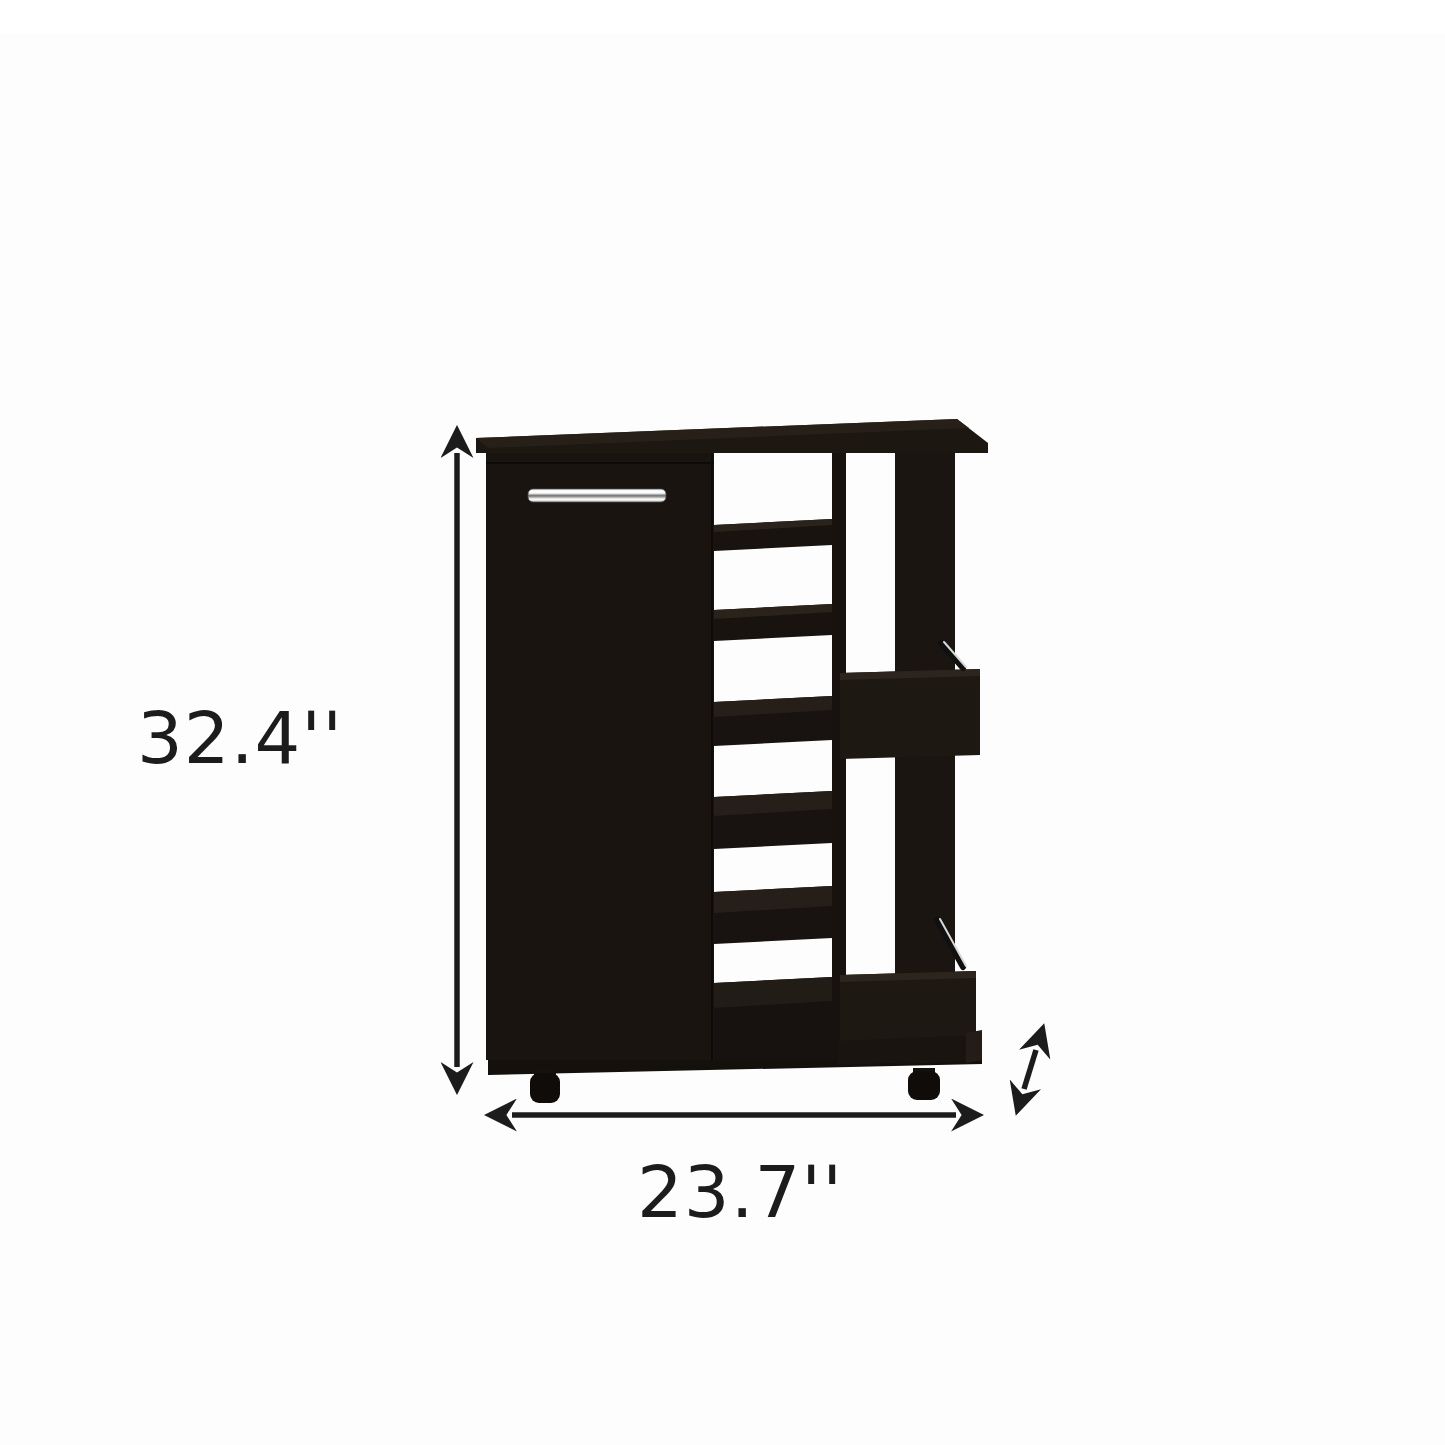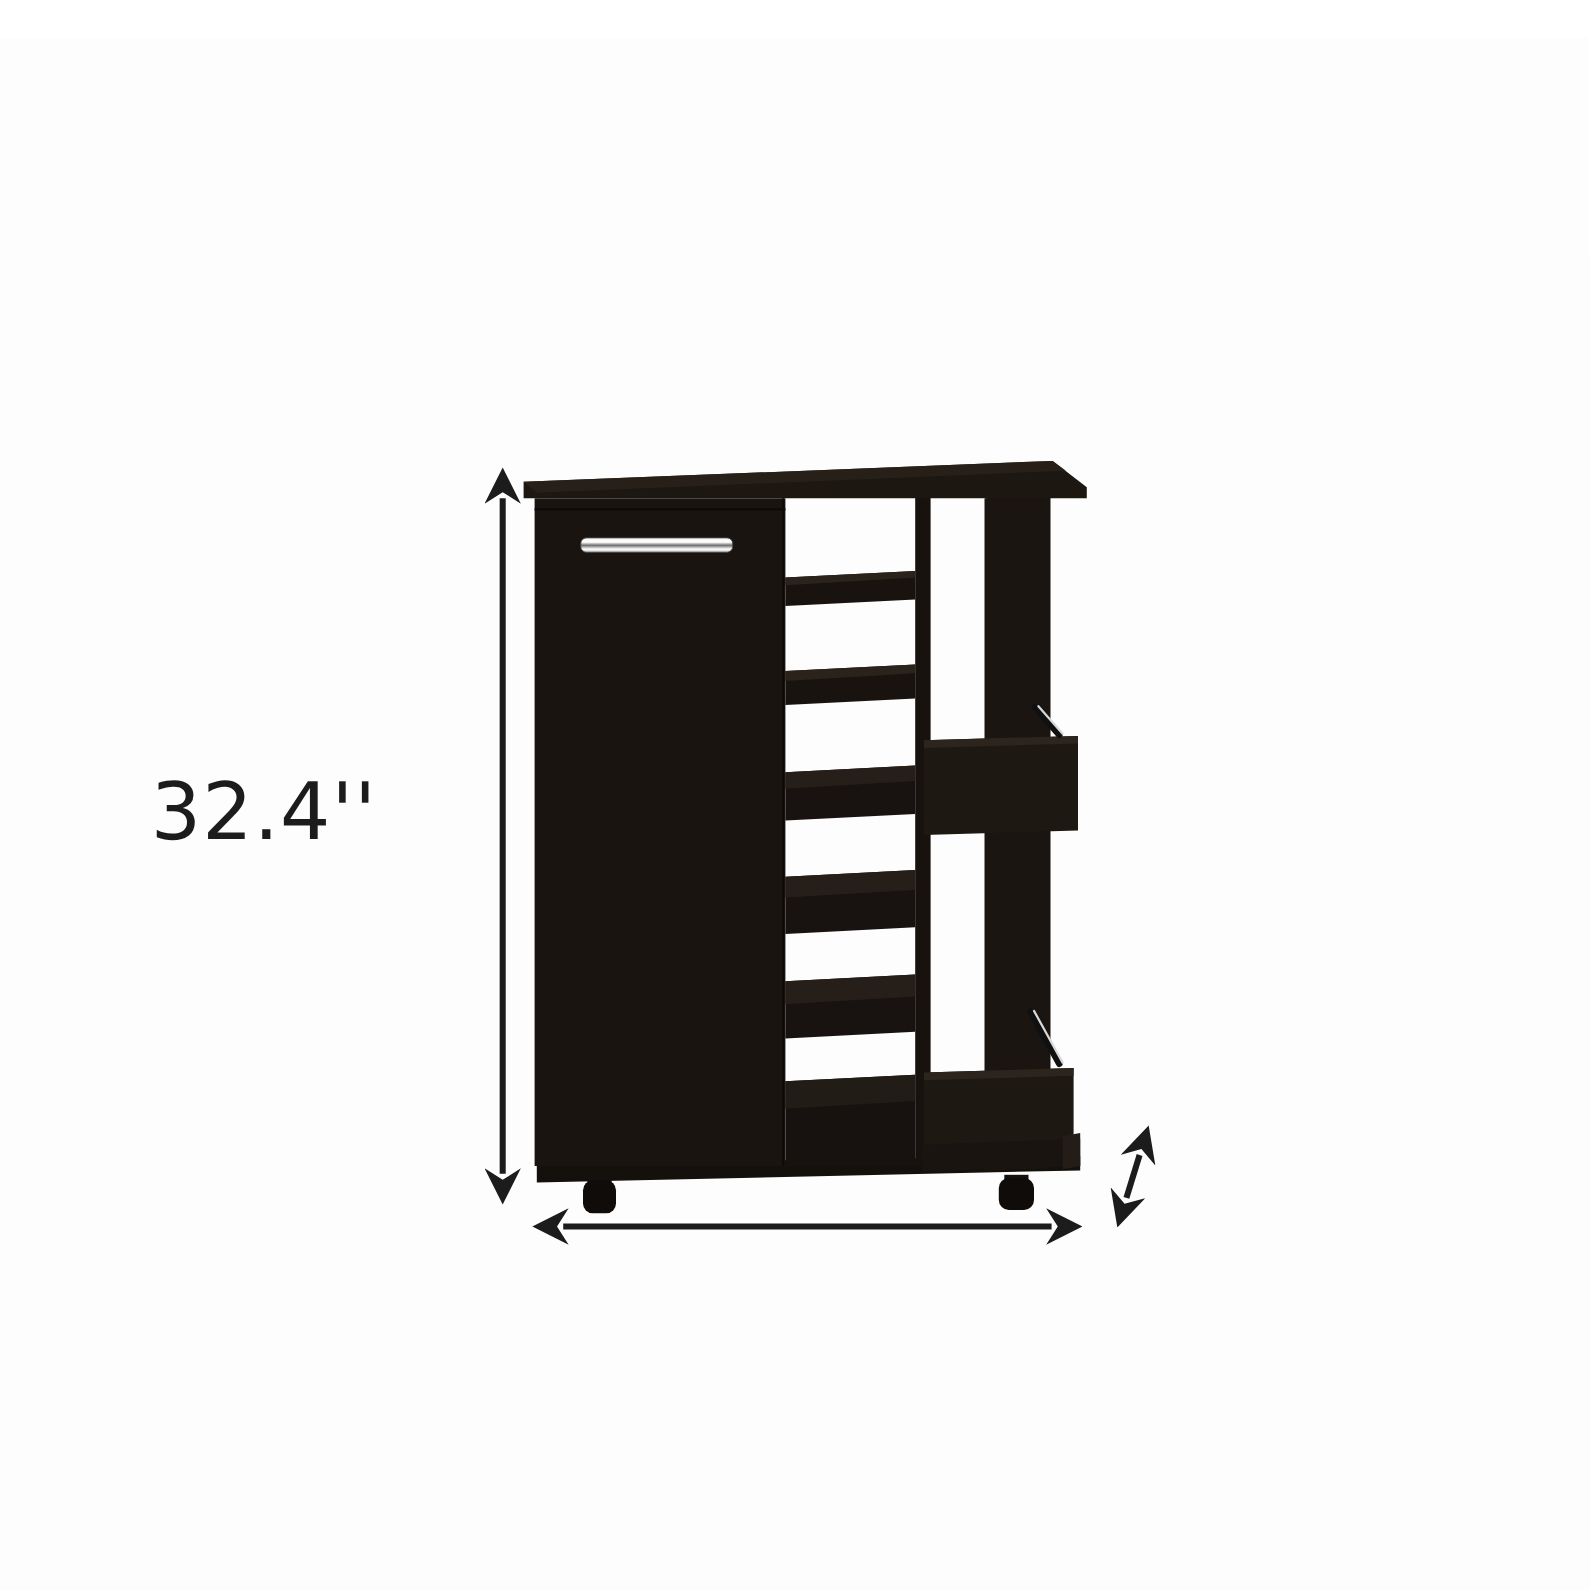--- a/index.html
+++ b/index.html
@@ -140,15 +140,16 @@
       <line x1="512" y1="1081" x2="956" y2="1081" stroke="#1c1c1c" stroke-width="5.5" marker-start="url(#ah)" marker-end="url(#ah)"></line>
     </g>
 
     <g>
       <line x1="1024" y1="1055" x2="1036" y2="1016" stroke="#1c1c1c" stroke-width="5.5" marker-start="url(#ah)" marker-end="url(#ah)"></line>
     </g>
   </svg>
 
   <div class="dim-label height">32.4''</div>
 
+  <div class="dim-label width">23.7''</div>
 
 
 </div>
 
 </body></html>

